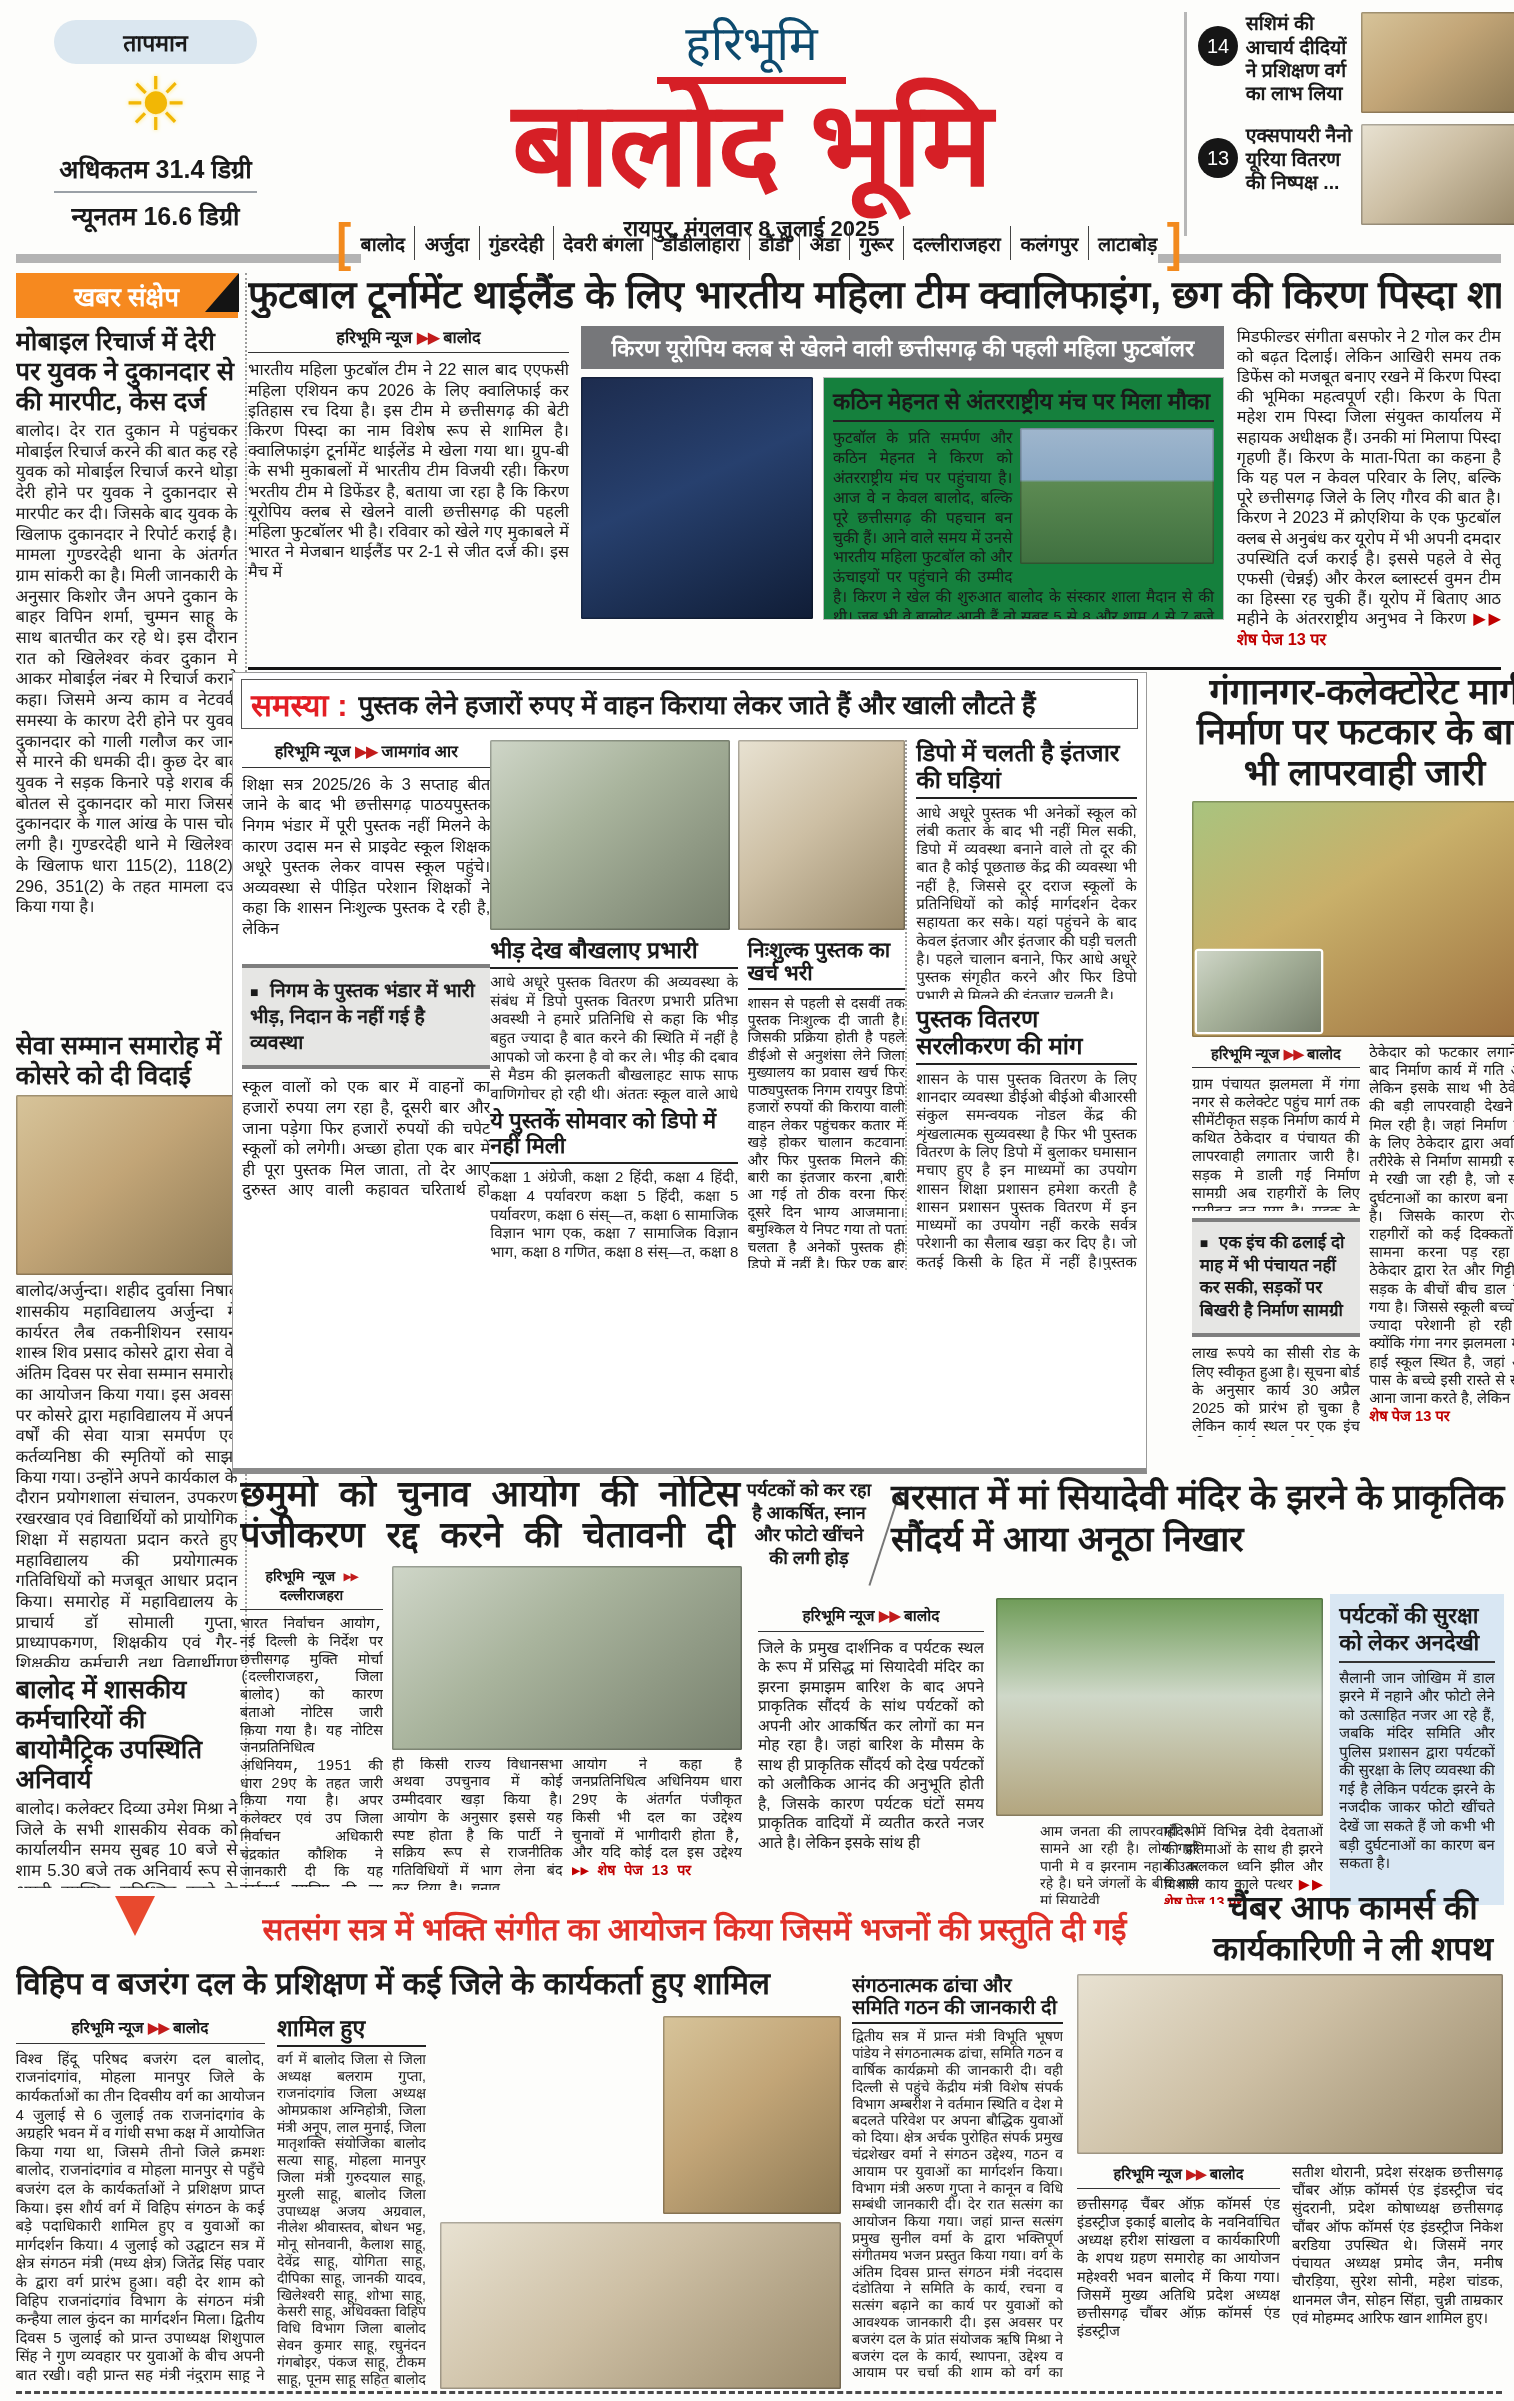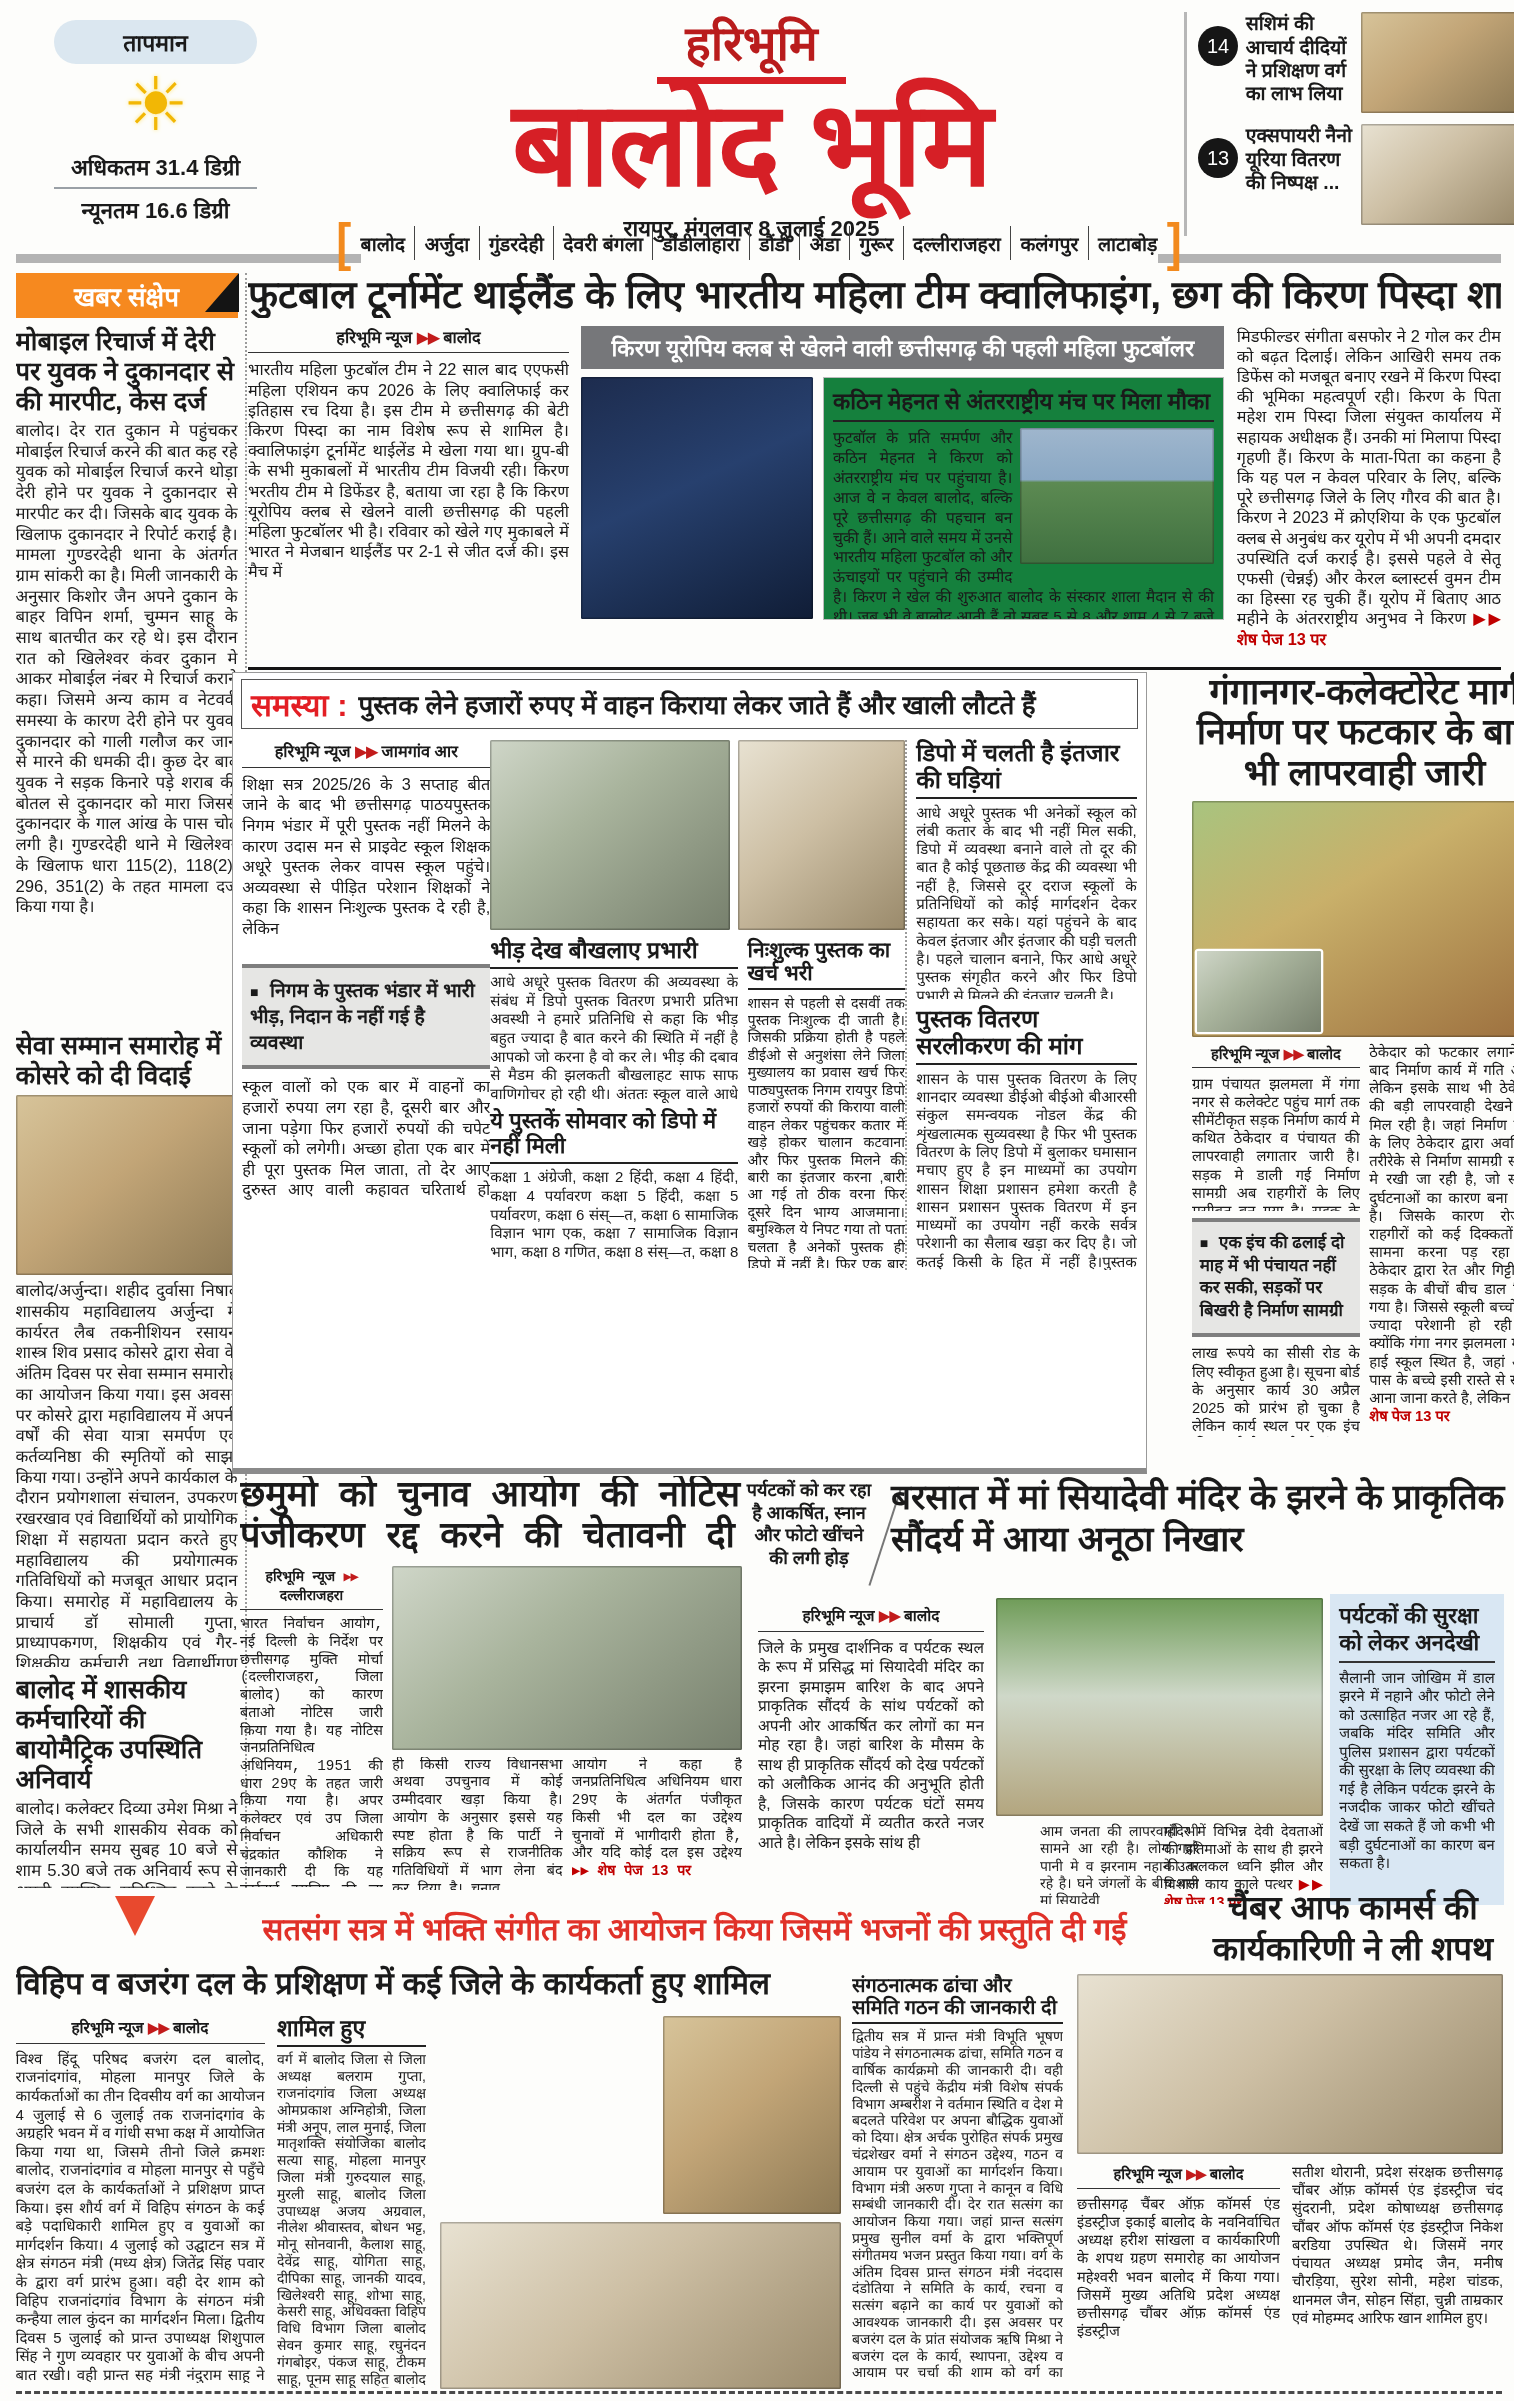--- a/index.html
+++ b/index.html
@@ -16,24 +16,24 @@
   .ph-warm{background:linear-gradient(140deg,#d7c49a 0%,#c2a577 45%,#8e7a55 100%);}
   .ph-crowd{background:linear-gradient(140deg,#cfd6c8 0%,#a9b49d 40%,#77806d 100%);}
   .ph-road{background:linear-gradient(150deg,#a8c47f 0%,#c9b06a 40%,#9c6f3e 100%);}
   .ph-fall{background:linear-gradient(180deg,#6f9c58 0%,#cfd8c9 45%,#b3a57e 100%);}
   .ph-hall{background:linear-gradient(140deg,#e8e2d2 0%,#cdbfa4 45%,#9a8a6b 100%);}
 
   
   .weather{left:54px;top:20px;width:203px;text-align:center;}
   .weather-pill{background:#dbe7f0;border-radius:25px;padding:6.2px 7.7px;font-size:23px;font-weight:bold;}
   .sun{font-size:74px;line-height:1.1;color:#f2b705;text-shadow:0 0 4.6px #ffe57a;}
-  .wline{font-size:22px;font-weight:bold;padding:5.4px 0;}
+  .wline{font-size:25px;font-weight:bold;padding:5.4px 0;}
   .wline+.wline{border-top:2.3px solid #9aa0a6;}
   .masthead{left:403px;top:9.3px;width:697px;text-align:center;}
-  .brand-top{display:inline-block;color:#b91c1c;font-size:48px;font-weight:bold;
+  .brand-top{display:inline-block;color:#0c4a6e;font-size:48px;font-weight:normal;
              border-bottom:7.7px solid #d61f26;padding:0 28px 3.1px;}
   .brand-main{color:#d61f26;font-size:118px;font-weight:800;line-height:1.02;letter-spacing:-1.5px;}
   .dateline{font-size:22px;font-weight:bold;margin-top:7.7px;}
   .teasers{left:1184px;top:12.4px;width:319px;border-left:3.1px solid #b7b7b7;padding-left:11px;}
   .teaser{display:flex;align-items:flex-start;gap:7.7px;margin-bottom:11px;}
   .tz-num{flex:0 0 40px;width:40px;height:40px;border-radius:50%;background:#161616;color:#fff;
           display:flex;align-items:center;justify-content:center;font-size:20px;margin-top:14px;}
   .tz-txt{flex:0 0 108px;font-size:19.4px;font-weight:bold;line-height:1.2;}
   .tz-ph{flex:1;height:101px;}
   .navwrap{left:364px;top:226px;width:790px;display:flex;align-items:center;justify-content:center;}

